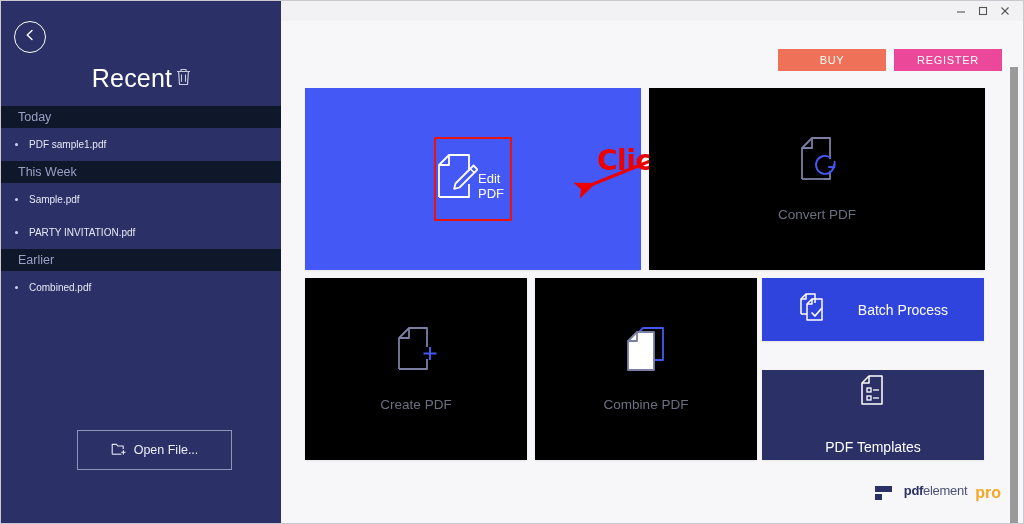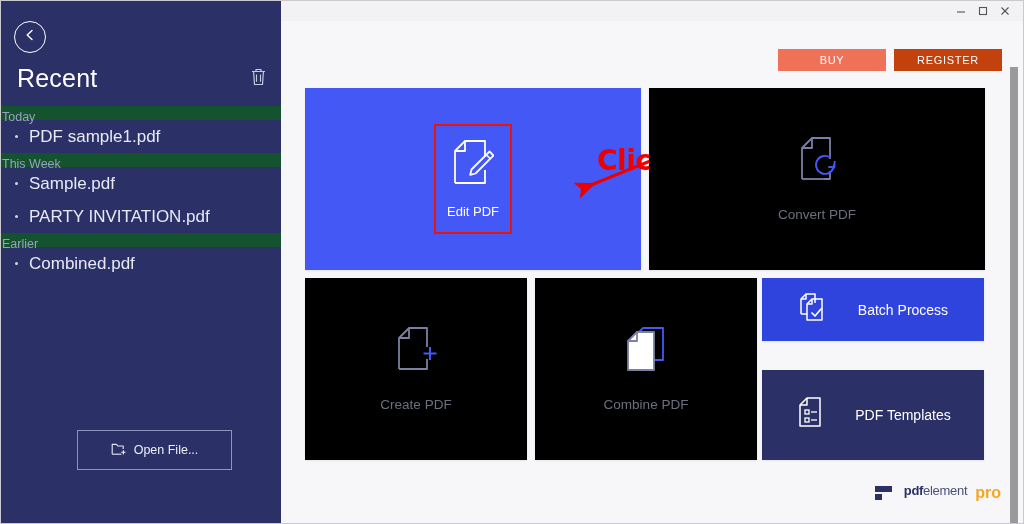--- a/index.html
+++ b/index.html
@@ -39,37 +39,37 @@
   }
   .back-btn {
     position: absolute; left: 13px; top: 20px;
     width: 32px; height: 32px; border-radius: 50%;
     border: 1.6px solid #ffffff;
     display: flex; align-items: center; justify-content: center;
     cursor: pointer;
   }
   .recent-header {
     position: absolute; left: 16px; top: 63px; right: 12px;
-    display: flex; align-items: center; justify-content: space-between;
+    display: flex; align-items: center; justify-content: center;
   }
   .recent-title {
     font-size: 25px; font-weight: 400; letter-spacing: .2px; color: #ffffff;
   }
   .trash-btn { width: 22px; height: 24px; cursor: pointer; display:flex; align-items:center; justify-content:center; }
 
   .reclist { position: absolute; top: 105px; left: 0; right: 0; }
   .sec-head {
-    height: 14px; line-height: 22px;
-    background: #14532d;
+    height: 22px; line-height: 22px;
+    background: #0f172a;
     color: #9a9fc4; font-size: 12.5px;
-    padding-left: 1px;
+    padding-left: 17px;
   }
   .file-row {
     height: 33px; display: flex; align-items: center;
-    padding-left: 14px; font-size: 17px; color: #e7e9f5;
+    padding-left: 14px; font-size: 10px; color: #e7e9f5;
     cursor: pointer;
   }
   .file-row .dot {
     width: 3px; height: 3px; border-radius: 50%;
     background: #cfd3e8; margin-right: 11px; flex: none;
   }
 
   .openfile {
     position: absolute; left: 76px; bottom: 55px;
     width: 155px; height: 40px;
@@ -88,21 +88,21 @@
     position: absolute; top: 28px; right: 21px;
     display: flex; gap: 8px;
   }
   .btn-buy, .btn-register {
     width: 108px; height: 22px;
     display: flex; align-items: center; justify-content: center;
     font-size: 11px; letter-spacing: .7px; color: #ffffff;
     cursor: pointer;
   }
   .btn-buy { background: #ef7158; }
-  .btn-register { background: #c2410c; }
+  .btn-register { background: #ec4899; }
 
   
   .tile {
     position: absolute;
     background: #000000;
     box-shadow: 0 1px 2px rgba(0,0,0,.07);
     display: flex; flex-direction: column;
     align-items: center; justify-content: center;
     cursor: pointer;
   }
@@ -112,30 +112,30 @@
   .tile.blue { background: #4458f5; }
   .tile.blue .tlabel { color: #ffffff; }
   .tile.bluesm { background: #2f43dd; }
   .tile.navysm { background: #2b3167; }
 
   .tile-edit    { left: 24px;  top: 67px;  width: 336px; height: 182px; }
   .tile-convert { left: 368px; top: 67px;  width: 336px; height: 182px; }
   .tile-create  { left: 24px;  top: 257px; width: 222px; height: 182px; }
   .tile-combine { left: 254px; top: 257px; width: 222px; height: 182px; }
   .tile-batch   { left: 481px; top: 257px; width: 222px; height: 63px;  flex-direction: row; justify-content: center; gap: 28px; }
-  .tile-tpl     { left: 481px; top: 349px; width: 222px; height: 90px;  flex-direction: row; justify-content: center; gap: 28px; }
+  .tile-tpl     { left: 481px; top: 349px; width: 222px; height: 90px;  flex-direction: column; justify-content: center; gap: 28px; }
 
   .tile-batch .tlabel, .tile-tpl .tlabel { margin-top: 0; font-size: 14px; color: #ffffff; }
 
   
   .edit-inner {
     position: relative;
-    width: 78px; height: 110px;
+    width: 78px; height: 84px;
     border: 2px solid #e8140f;
-    display: flex; flex-direction: column;
+    display: flex; flex-direction: row;
     align-items: center; justify-content: center;
   }
   .edit-inner .tlabel { margin-top: 14px; font-size: 13px; }
 
   .click-anno {
     position: absolute; left: 262px; top: 55px;
     width: 140px; height: 60px; pointer-events: none;
   }
   .click-word {
     position: absolute; left: 292px; top: 56px;

